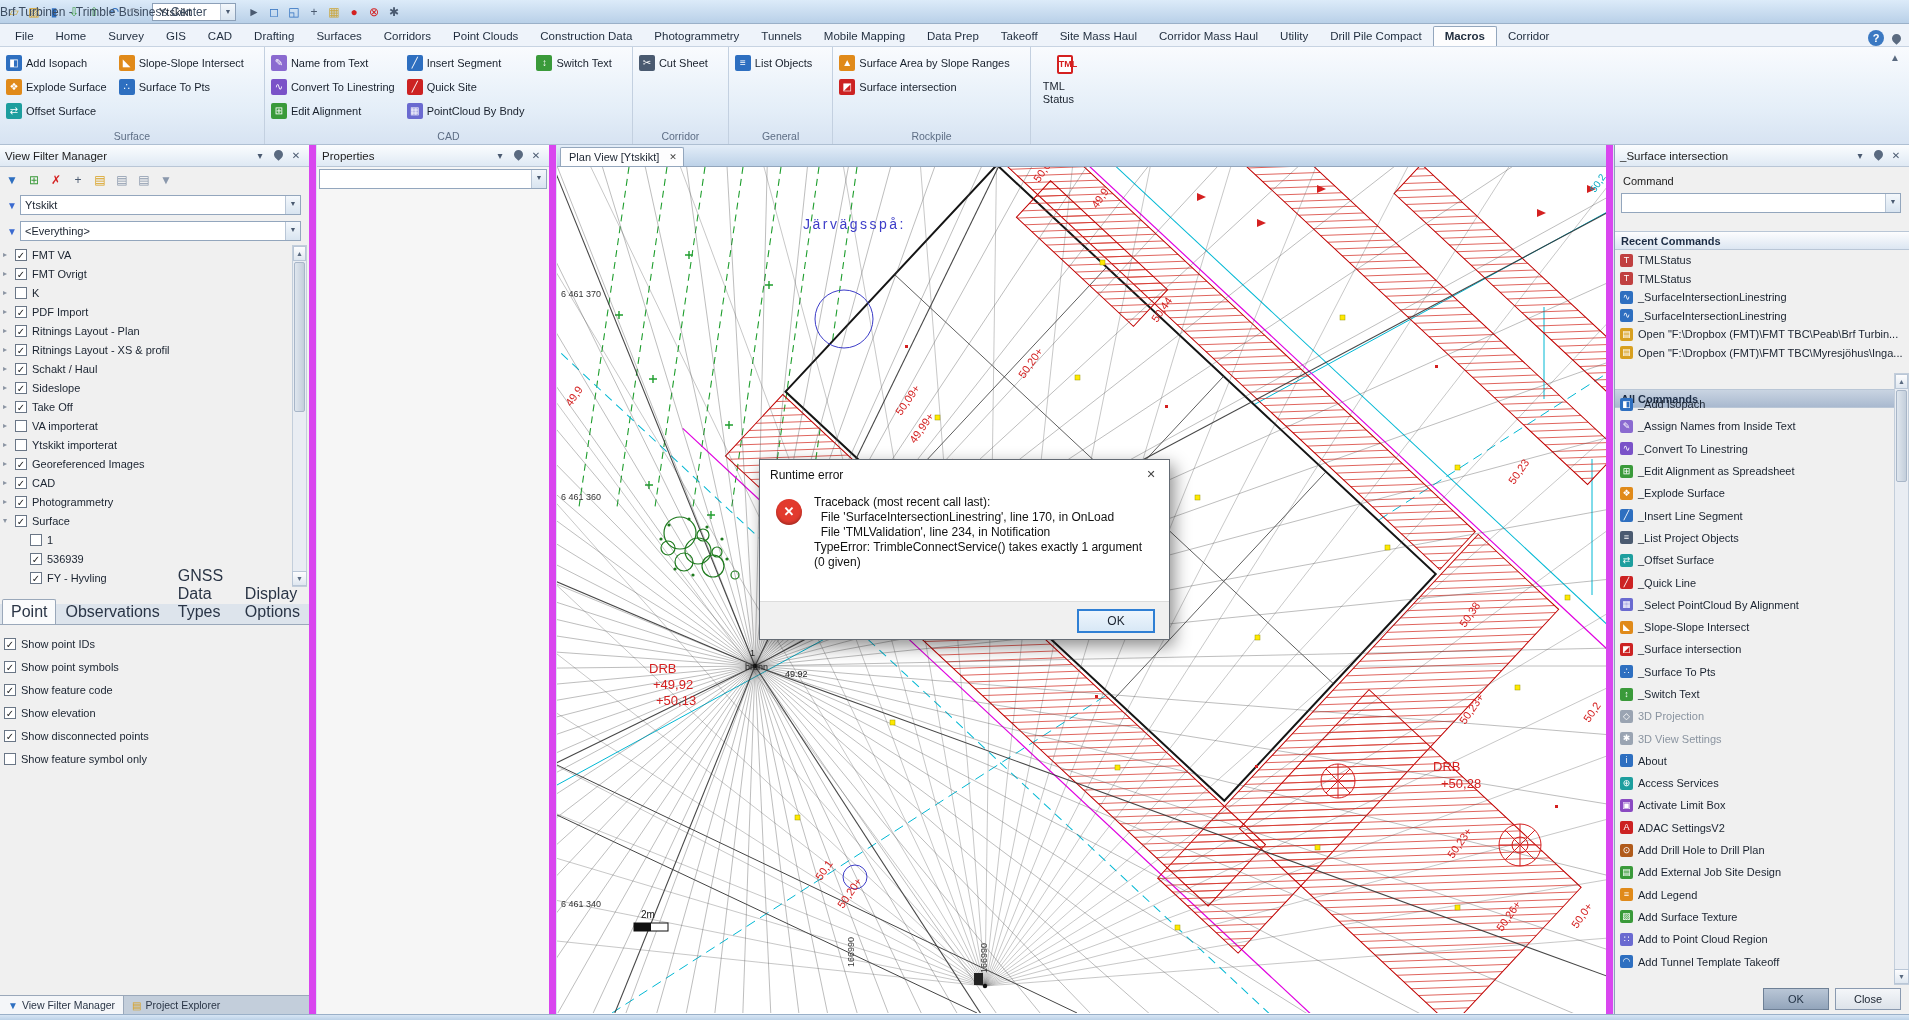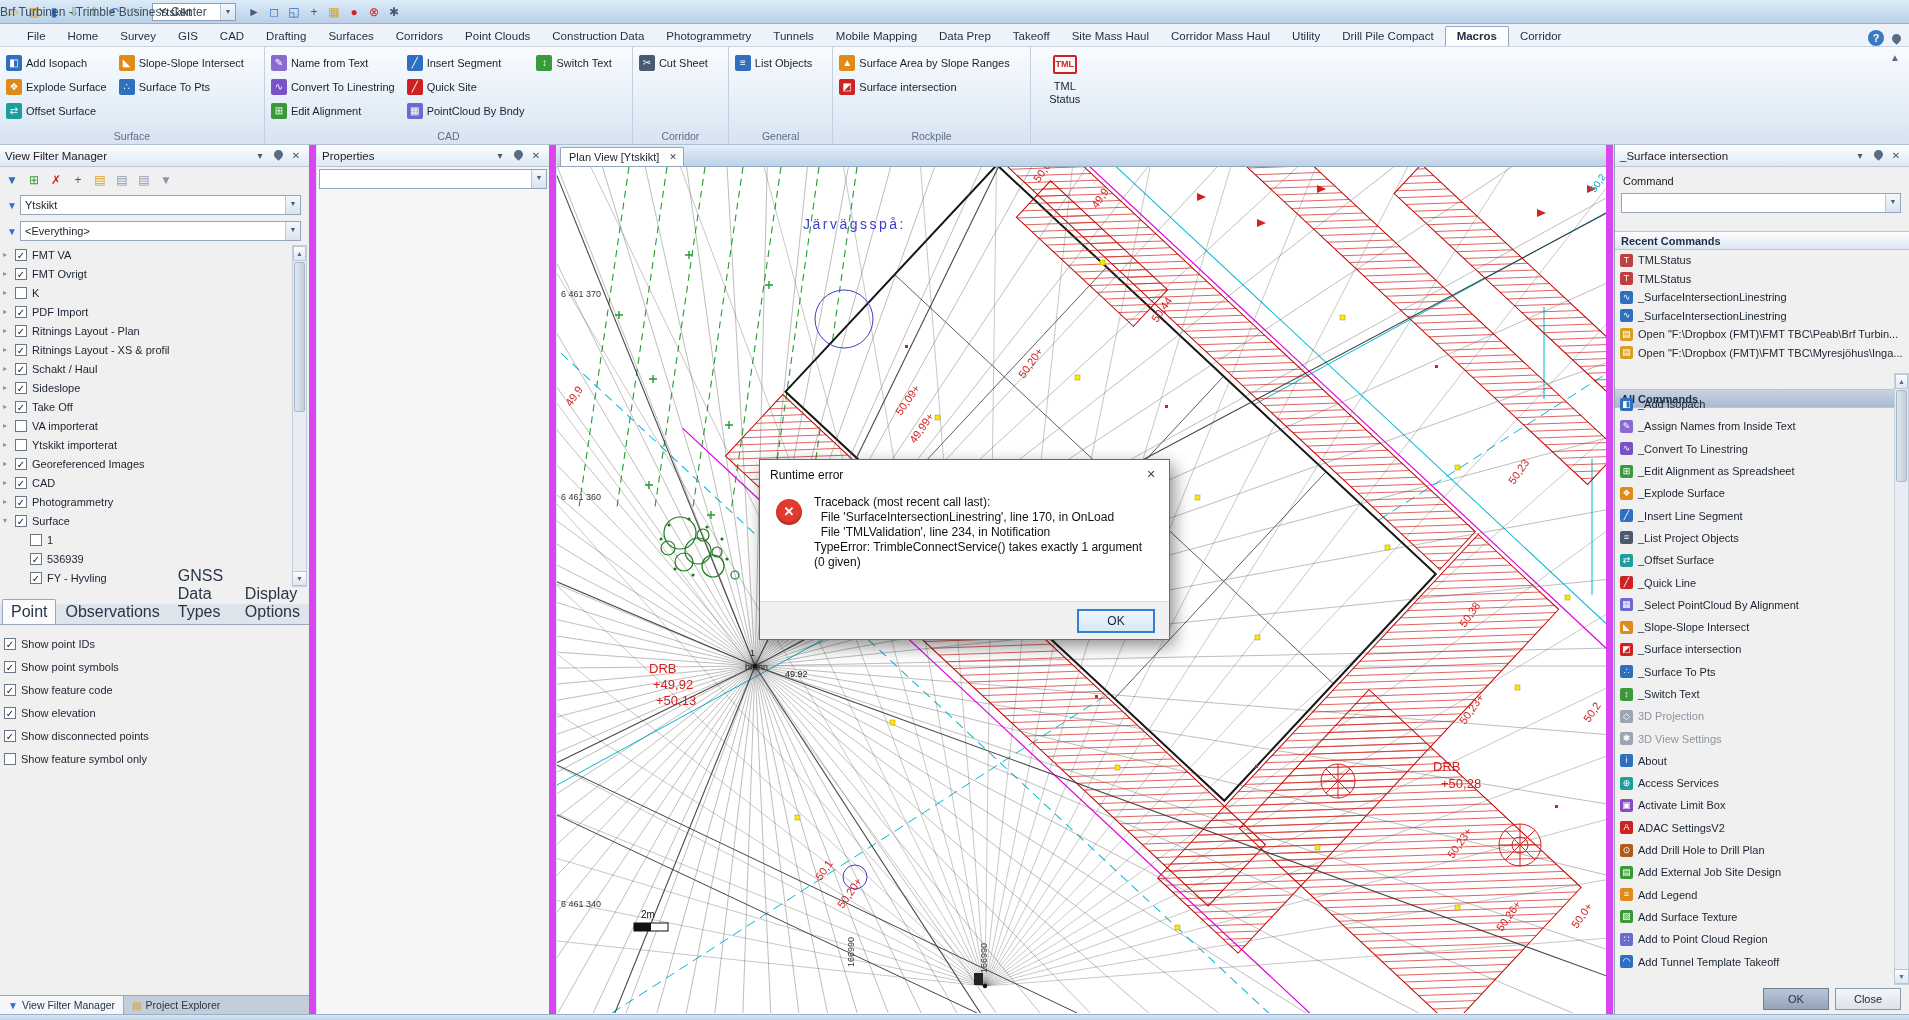--- a/index.html
+++ b/index.html
@@ -5,39 +5,39 @@
   *{margin:0;padding:0;box-sizing:border-box}
   body{font-family:"Liberation Sans",sans-serif;background:#6b7886}
   .window{position:relative;width:1909px;height:1020px;background:#dce6f2;overflow:hidden;font-size:11px;color:#1a2330}
   
   .titlebar{position:absolute;top:0;left:0;width:100%;height:24px;background:linear-gradient(#dcebf9,#b9d0e8);border-bottom:1px solid #9ab0c8;display:flex;align-items:center;padding:0 4px;z-index:5}
   .qat-icon{width:18px;height:18px;font-size:12px;line-height:18px;text-align:center;margin:0 1px;cursor:pointer}
   .qat-combo{display:flex;align-items:center;height:18px;background:#fff;border:1px solid #8ca0b8;margin:0 8px;padding-left:6px;font-size:11px;width:84px;cursor:pointer}
   .drop-mini{margin-left:auto;width:15px;height:100%;background:linear-gradient(#f4f8fc,#d8e4f0);border-left:1px solid #b9c6d6;font-size:7px;line-height:16px;text-align:center;color:#4a5a70}
   .title-text{position:absolute;left:0;right:0;text-align:left;font-size:12px;color:#3c4c60;pointer-events:none}
   
-  .tabrow{position:absolute;top:24px;left:0;width:100%;height:23px;background:#eef3fa;display:flex;align-items:flex-end;padding-left:16px;border-bottom:1px solid #c7d3e2;z-index:5}
+  .tabrow{position:absolute;top:24px;left:0;width:100%;height:23px;background:#eef3fa;display:flex;align-items:flex-end;padding-left:4px;border-bottom:1px solid #c7d3e2;z-index:5}
   .rtab{font-size:11.5px;color:#1f2c3d;padding:3px 11px 4px;cursor:pointer;white-space:nowrap}
   .rtab.active{background:#fdfdfe;border:1px solid #93a6bd;border-bottom:none;border-radius:2px 2px 0 0;font-weight:bold}
   .tabrow-right{margin-left:auto;display:flex;align-items:center;padding-right:8px;gap:8px}
   .help-glyph{width:16px;height:16px;border-radius:50%;background:#3a78c2;color:#fff;font-size:11px;font-weight:bold;text-align:center;line-height:16px;cursor:pointer}
   .pin-shape{display:inline-block;width:9px;height:9px;background:#5a6a80;border-radius:50% 50% 50% 0;transform:rotate(-45deg)}
   
   .ribbon{position:absolute;top:47px;left:0;width:100%;height:98px;background:linear-gradient(#f9fbfe,#e4eef8 65%,#d7e3f2);border-bottom:1px solid #aebfd2;display:flex;z-index:5}
   #rgroups{display:flex}
   .rgroup{position:relative;border-right:1px solid #c3d0e0;padding:4px 8px 16px 6px}
   .rgroup-items{display:flex;flex-flow:column wrap;height:74px;align-content:flex-start}
   .ritem{display:flex;align-items:center;height:24px;margin-right:12px;cursor:pointer;white-space:nowrap}
   .ricon{width:16px;height:16px;border-radius:2px;color:#fff;font-size:10px;line-height:16px;text-align:center;margin-right:4px;flex:none}
   .ritem .lbl{font-size:11px;color:#18202c}
   .rgroup-name{position:absolute;bottom:2px;left:0;right:0;text-align:center;font-size:10.5px;color:#5e6e85}
   .tml-group{display:flex;align-items:flex-start}
   .tml-btn{width:56px;display:flex;flex-direction:column;align-items:center;padding-top:4px;cursor:pointer}
-  .tml-icon{width:24px;height:19px;border:2px solid #d42020;color:#d42020;font-weight:bold;font-size:9px;line-height:15px;text-align:center;border-radius:2px;background:#fff}
-  .tml-lbl{font-size:11px;color:#18202c;text-align:center;margin-top:6px;line-height:13px;width:44px}
+  .tml-icon{width:16px;height:19px;border:2px solid #d42020;color:#d42020;font-weight:bold;font-size:9px;line-height:15px;text-align:center;border-radius:2px;background:#fff}
+  .tml-lbl{font-size:11px;color:#18202c;text-align:left;margin-top:6px;line-height:13px;width:44px}
   .ribbon-collapse{margin-left:auto;align-self:flex-start;margin-top:4px;margin-right:6px;width:16px;height:16px;text-align:center;line-height:14px;color:#5a6a80;font-size:10px;cursor:pointer}
   
   .panel{position:absolute;top:145px;background:#f0f0f0;border-right:7px solid #d946ef}
   .phead{height:22px;background:linear-gradient(#fbfdfe,#dfe9f4);border-bottom:1px solid #b9c6d6;display:flex;align-items:center;padding:0 5px;font-size:11.5px;color:#222}
   .phead .sp{flex:1}
   .hicon{width:16px;height:16px;text-align:center;line-height:16px;font-size:10px;color:#4a5a70;cursor:pointer;margin-left:2px}
   .left-panel{left:0;width:316px;height:869px}
   .vfm-toolbar{position:absolute;top:24px;left:2px;display:flex}
   .tb-icon{width:20px;height:20px;text-align:center;line-height:20px;font-size:12px;margin-right:2px;cursor:pointer;border:1px solid transparent}
   .vfm-row{position:absolute;left:4px;right:8px;display:flex;align-items:center}

